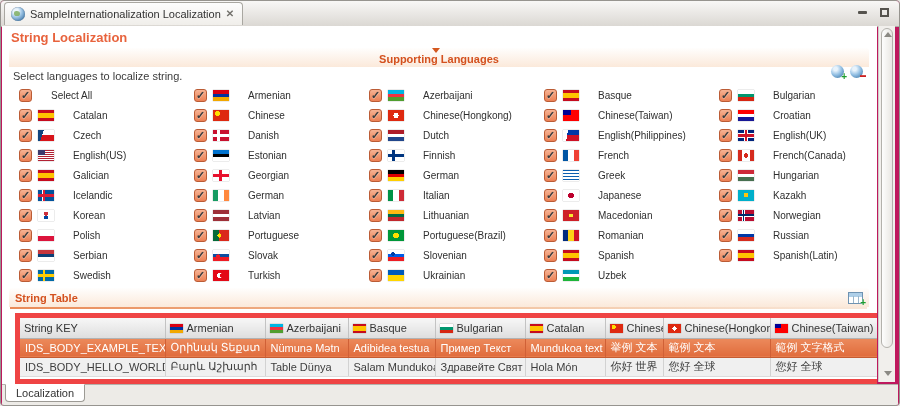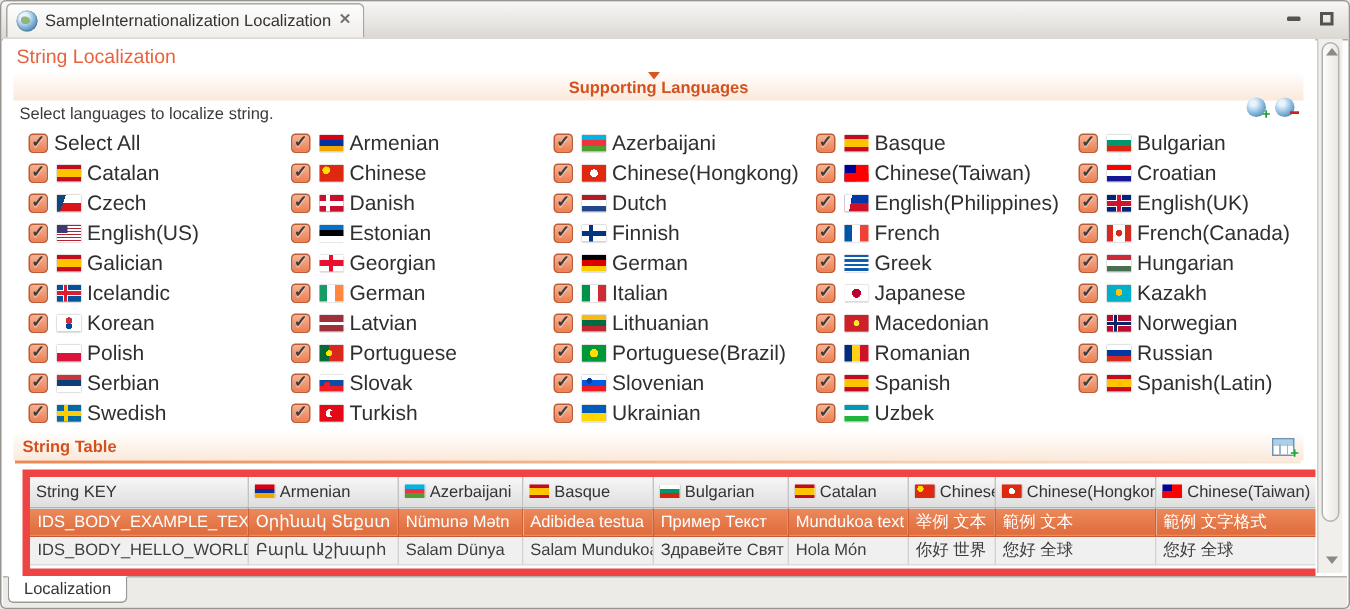--- a/index.html
+++ b/index.html
@@ -1,32 +1,32 @@
 <!DOCTYPE html>
 <html><head>
 <meta charset="utf-8">
 <style>
   html,body{margin:0;padding:0;background:#e8e6e2;font-family:"Liberation Sans",sans-serif;}
   .stage{position:relative;width:900px;height:406px;}
-  .window{position:absolute;inset:0;background:#ffffff;border:1px solid #96948f;border-radius:4px;box-sizing:border-box;overflow:hidden;}
+  .window{position:absolute;inset:0;background:#be185d;border:1px solid #96948f;border-radius:4px;box-sizing:border-box;overflow:hidden;}
 
   
   .tabbar{position:absolute;top:0;left:0;right:0;height:25px;background:linear-gradient(#f8f7f6,#dbd8d3);border-bottom:1px solid #aeaca6;}
   .etab{position:absolute;left:3px;top:1px;height:23px;display:flex;align-items:center;gap:5px;padding:0 8px 0 6px;background:linear-gradient(#fdfdfd,#f0eeea);border:1px solid #a9a7a1;border-bottom:none;border-radius:4px 4px 0 0;box-sizing:border-box;}
   .etab-title{font-size:11px;color:#333;white-space:nowrap;}
   .globe{width:14px;height:14px;border-radius:50%;background:radial-gradient(circle at 35% 30%,#eaf4fc 0 20%,#9cc4e4 45%,#4a7fae 80%,#2f5d87);box-shadow:inset 0 0 1px #2b4f70;position:relative;}
   .globe::after{content:"";position:absolute;left:3px;top:4px;width:6px;height:5px;background:#7fae62;border-radius:40% 60% 50% 50%;opacity:.85;}
   .tab-close{font-size:10px;font-weight:bold;color:#73716c;line-height:10px;cursor:pointer;}
   .win-controls{position:absolute;right:10px;top:7px;display:flex;gap:13px;align-items:center;}
   .min-glyph{width:9px;height:3px;background:#55534e;border-radius:1px;}
   .max-glyph{width:9px;height:9px;border:2px solid #55534e;box-sizing:border-box;}
 
   
   .content{position:absolute;top:25px;left:1px;width:875px;height:358px;background:#fff;overflow:hidden;}
-  .page-title{position:absolute;left:9px;top:4px;font-size:13px;font-weight:normal;color:#e8633d;}
+  .page-title{position:absolute;left:9px;top:4px;font-size:13px;font-weight:bold;color:#e8633d;}
 
   .section-bar{position:absolute;left:7px;width:860px;height:19px;background:linear-gradient(#fffefd,#fbe9da);border-radius:3px 3px 0 0;display:flex;align-items:center;box-sizing:border-box;padding:0 6px;}
   .sec1{top:22px;flex-direction:column;}
   .sec2{top:262px;}
   .twistie{width:0;height:0;border-left:4px solid transparent;border-right:4px solid transparent;border-top:5px solid #d4581f;margin-right:6px;}
   .section-title{font-size:11px;font-weight:bold;color:#d4511e;}
   .sec-actions{margin-left:auto;display:flex;gap:6px;align-items:center;}
   .globe-btn{width:13px;height:13px;border-radius:50%;background:radial-gradient(circle at 35% 30%,#e8f3fc 0 15%,#8fbde2 50%,#4b81ad 85%);position:relative;cursor:pointer;}
   .globe-btn::after{position:absolute;right:-3px;bottom:-4px;font-size:10px;font-weight:bold;line-height:10px;}
   .globe-add::after{content:"+";color:#1d9e2f;text-shadow:0 0 1px #fff;}
@@ -36,21 +36,21 @@
   .tbl-add-btn::after{content:"+";position:absolute;right:-4px;bottom:-5px;color:#1d9e2f;font-weight:bold;font-size:10px;text-shadow:0 0 1px #fff;}
 
   .section-desc{position:absolute;left:11px;top:44px;font-size:11px;color:#3b3b3b;}
 
   
   .lang-grid{position:absolute;left:17px;top:59px;display:grid;grid-template-columns:repeat(5,175px);grid-auto-rows:20px;}
   .lang-item{display:flex;align-items:center;cursor:default;}
   .cb{width:13px;height:13px;box-sizing:border-box;border:1px solid #bb5c35;border-radius:3px;background:linear-gradient(#f6b394,#ec8054);color:#3d3d3d;font-size:11px;font-weight:bold;line-height:11px;text-align:center;flex:0 0 13px;text-shadow:0 1px 0 rgba(255,255,255,.35);}
   .flag{width:16px;height:11px;margin-left:6px;flex:0 0 16px;box-shadow:0 0 1px rgba(0,0,0,.45);}
   .flag.noflag{visibility:hidden;width:0;flex:0 0 0;margin-left:0;}
-  .lang-label{font-size:14px;color:#2f2f2f;margin-left:4px;white-space:nowrap;}
+  .lang-label{font-size:10px;color:#2f2f2f;margin-left:19px;white-space:nowrap;}
 
   
   .fl-armenia{background:linear-gradient(#d90012 0 33%,#0033a0 33% 66%,#f2a800 66%);}
   .fl-azerbaijan{background:linear-gradient(#00b5e2 0 33%,#ef3340 33% 66%,#509e2f 66%);}
   .fl-spain{background:linear-gradient(#c60b1e 0 25%,#ffc400 25% 75%,#c60b1e 75%);}
   .fl-bulgaria{background:linear-gradient(#fff 0 33%,#00966e 33% 66%,#d62612 66%);}
   .fl-china{background:radial-gradient(circle at 28% 32%,#ffde00 0 18%,transparent 19%),#de2910;}
   .fl-hongkong{background:radial-gradient(circle at 50% 50%,#fff 0 26%,transparent 27%),#de2910;}
   .fl-taiwan{background:linear-gradient(0deg,#fe0000 0 50%,transparent 50%),linear-gradient(90deg,#000095 0 50%,#fe0000 50%);}
   .fl-croatia{background:linear-gradient(#ff0000 0 33%,#fff 33% 66%,#171796 66%);}
@@ -434,21 +434,21 @@
                 <td>Adibidea testua</td>
                 <td>Пример Текст</td>
                 <td>Mundukoa text</td>
                 <td>举例 文本</td>
                 <td>範例 文本</td>
                 <td>範例 文字格式</td>
               </tr>
               <tr class="normal">
                 <td>IDS_BODY_HELLO_WORLD</td>
                 <td>Բարև Աշխարհ</td>
-                <td>Salam Dünya</td>
+                <td>Table Dünya</td>
                 <td>Salam Mundukoa</td>
                 <td>Здравейте Свят</td>
                 <td>Hola Món</td>
                 <td>你好 世界</td>
                 <td>您好 全球</td>
                 <td>您好 全球</td>
               </tr>
             </tbody>
         </table>
       </div>

